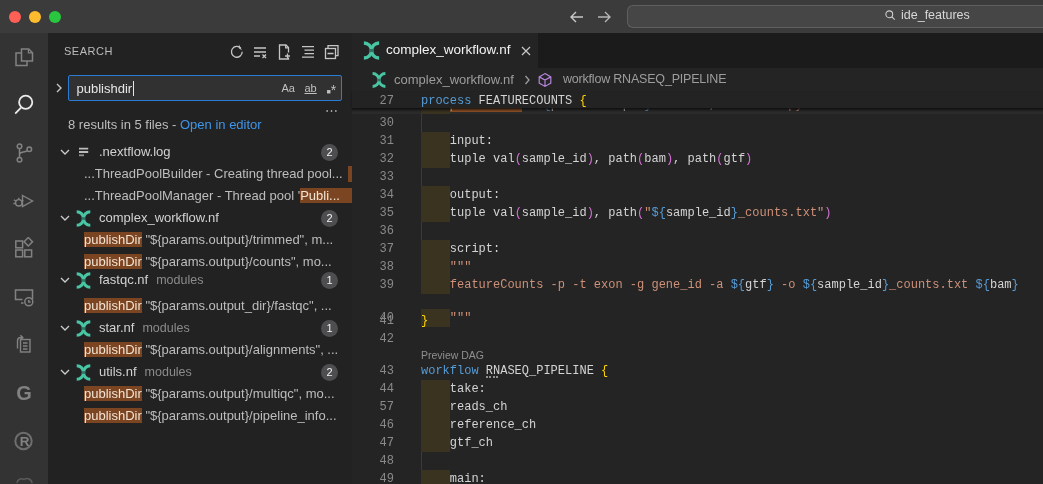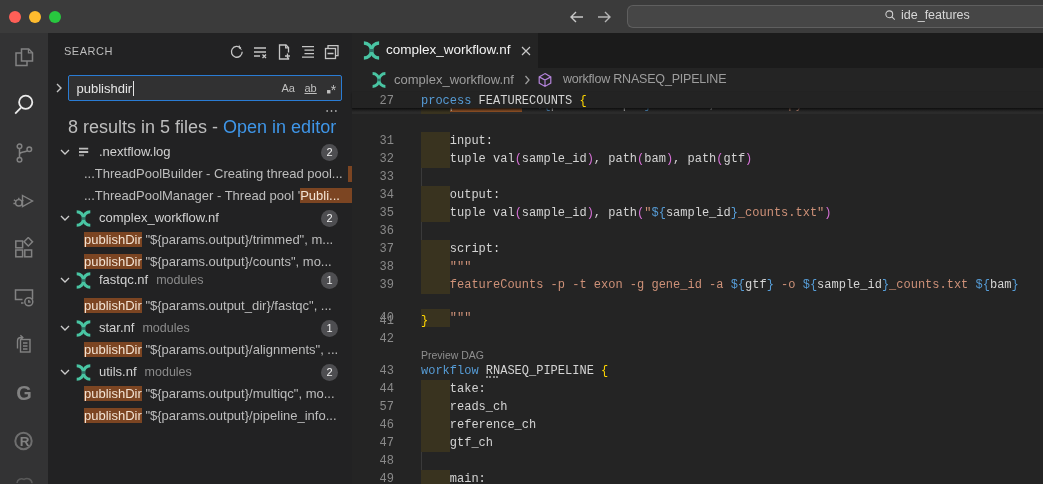--- a/index.html
+++ b/index.html
@@ -19,21 +19,21 @@
   .act { position:absolute; left:12px; width:24px; height:24px; }
 
   
   #sidebar { position:absolute; left:48px; top:33px; width:304px; height:451px; background:#222223; overflow:hidden; }
   #sb-title { position:absolute; left:16px; top:12px; font-size:11px; color:#bcbcbc; letter-spacing:0.5px;text-align:right; }
   .hicon { position:absolute; top:11px; width:16px; height:16px; }
   #searchbox { position:absolute; left:19.5px; top:42px; width:274px; height:26px; background:#313132;
                border:1px solid #2a7cd4; border-radius:2px; }
   #searchtext { position:absolute; left:8px; top:5px; font-size:13px; color:#e6e6e6; }
   .opt { position:absolute; top:6px; font-size:11px; color:#c0c0c0; }
-  #summary { position:absolute; left:20px; top:84px; font-size:18px; color:#bdbdbd; }
+  #summary { position:absolute; left:20px; top:84px; font-size:13px; color:#bdbdbd; }
   #summary a { color:#3f96e8; text-decoration:none; }
 
   
   #tree { position:absolute; left:0; top:108px; width:304px; }
   .row { position:absolute; left:0; width:304px; height:22px; white-space:nowrap; overflow:hidden; }
   .chev { position:absolute; left:11px; top:5px; width:12px; height:12px; }
   .ficon { position:absolute; left:27px; top:2.5px; width:17px; height:17px; }
   .fname { position:absolute; left:51px; top:3px; font-size:13px; color:#d2d2d2; }
   .fdesc { color:#8b8b8b; font-size:12.5px; margin-left:8px; }
   .badge { position:absolute; left:273px; top:2.5px; width:17px; height:17px; border-radius:50%;
@@ -296,20 +296,21 @@
       <path d="M8 1.6 L13.8 4.9 V11.1 L8 14.4 L2.2 11.1 V4.9 Z M2.2 4.9 L8 8.1 L13.8 4.9 M8 8.1 V14.4"></path>
     </svg>
     <span class="abs" style="left:211px; top:4px; font-size:12.5px; letter-spacing:-0.2px;">workflow RNASEQ_PIPELINE</span>
   </div>
   <div id="code">
       <div class="cl" style="top:0; height:16px; background:#232323; box-shadow:0 1px 2px rgba(0,0,0,0.45); z-index:3; overflow:hidden;"><span class="ln">27</span><span class="ct"><span class="kw">process</span> FEATURECOUNTS <span class="brc">{</span></span></div>
       <div style="position:absolute; top:16.2px; left:0; width:691px; height:6px; overflow:hidden; background:#2b2b2b;">
         <div class="cl" style="top:-11.8px; height:20px;"><div class="olv" style="top:0; height:20px;"></div><span class="ct">    <span style="background:#9a5526; color:#f0ddc8;">publishDir</span> <span class="str">"</span><span class="kw">${</span>params.output<span class="kw">}</span><span class="str">/counts"</span>, mode: <span class="str">'copy'</span></span></div>
         <div style="position:absolute; left:0; top:0; width:691px; height:6px; background:linear-gradient(180deg, rgba(15,15,15,0.7) 0%, rgba(15,15,15,0) 75%);"></div>
       </div>
+      <div class="cl" style="top:22.2px;"><div class="guide" style="top:0;"></div><span class="ln">30</span><span class="ct"></span></div>
       <div class="cl" style="top:40.2px;"><div class="olv" style="top:0;"></div><span class="ln">31</span><span class="ct">    input:</span></div>
       <div class="cl" style="top:58.2px;"><div class="olv" style="top:0;"></div><span class="ln">32</span><span class="ct">    tuple val<span class="par">(</span>sample_id<span class="par">)</span>, path<span class="par">(</span>bam<span class="par">)</span>, path<span class="par">(</span>gtf<span class="par">)</span></span></div>
       <div class="cl" style="top:76.2px;"><div class="guide" style="top:0;"></div><span class="ln">33</span><span class="ct"></span></div>
       <div class="cl" style="top:94.2px;"><div class="olv" style="top:0;"></div><span class="ln">34</span><span class="ct">    output:</span></div>
       <div class="cl" style="top:112.2px;"><div class="olv" style="top:0;"></div><span class="ln">35</span><span class="ct">    tuple val<span class="par">(</span>sample_id<span class="par">)</span>, path<span class="par">(</span><span class="str">"</span><span class="kw">${</span>sample_id<span class="kw">}</span><span class="str">_counts.txt"</span><span class="par">)</span></span></div>
       <div class="cl" style="top:130.2px;"><div class="guide" style="top:0;"></div><span class="ln">36</span><span class="ct"></span></div>
       <div class="cl" style="top:148.2px;"><div class="olv" style="top:0;"></div><span class="ln">37</span><span class="ct">    script:</span></div>
       <div class="cl" style="top:166.2px;"><div class="olv" style="top:0;"></div><span class="ln">38</span><span class="ct"><span class="str">    """</span></span></div>
       <div class="cl" style="top:184.2px;"><div class="olv" style="top:0;"></div><span class="ln">39</span><span class="ct"><span class="str">    featureCounts -p -t exon -g gene_id -a </span><span class="kw">${</span>gtf<span class="kw">}</span><span class="str"> -o </span><span class="kw">${</span>sample_id<span class="kw">}</span><span class="str">_counts.txt </span><span class="kw">${</span>bam<span class="kw">}</span></span></div>
       <div class="cl" style="top:217px;"><div class="olv" style="top:0;"></div><span class="ln">40</span><span class="ct"><span class="str">    """</span></span></div>

